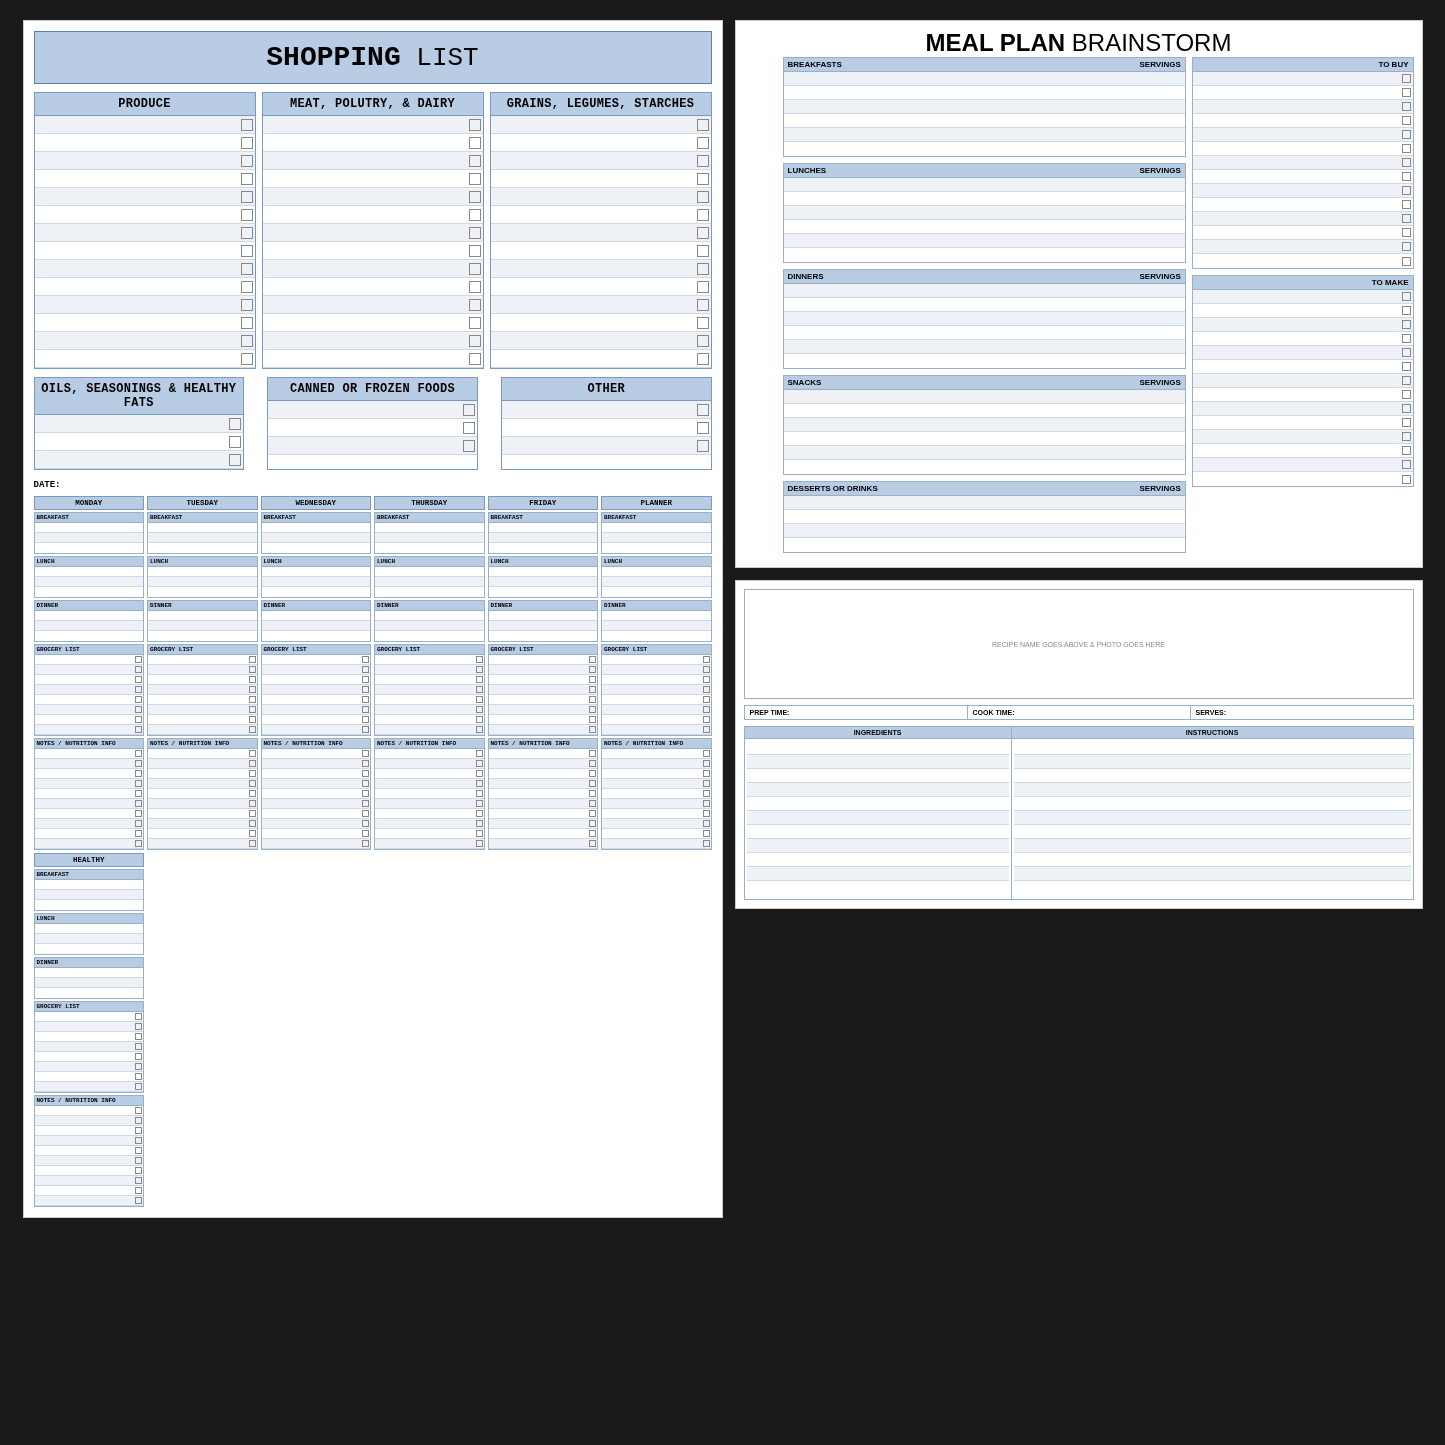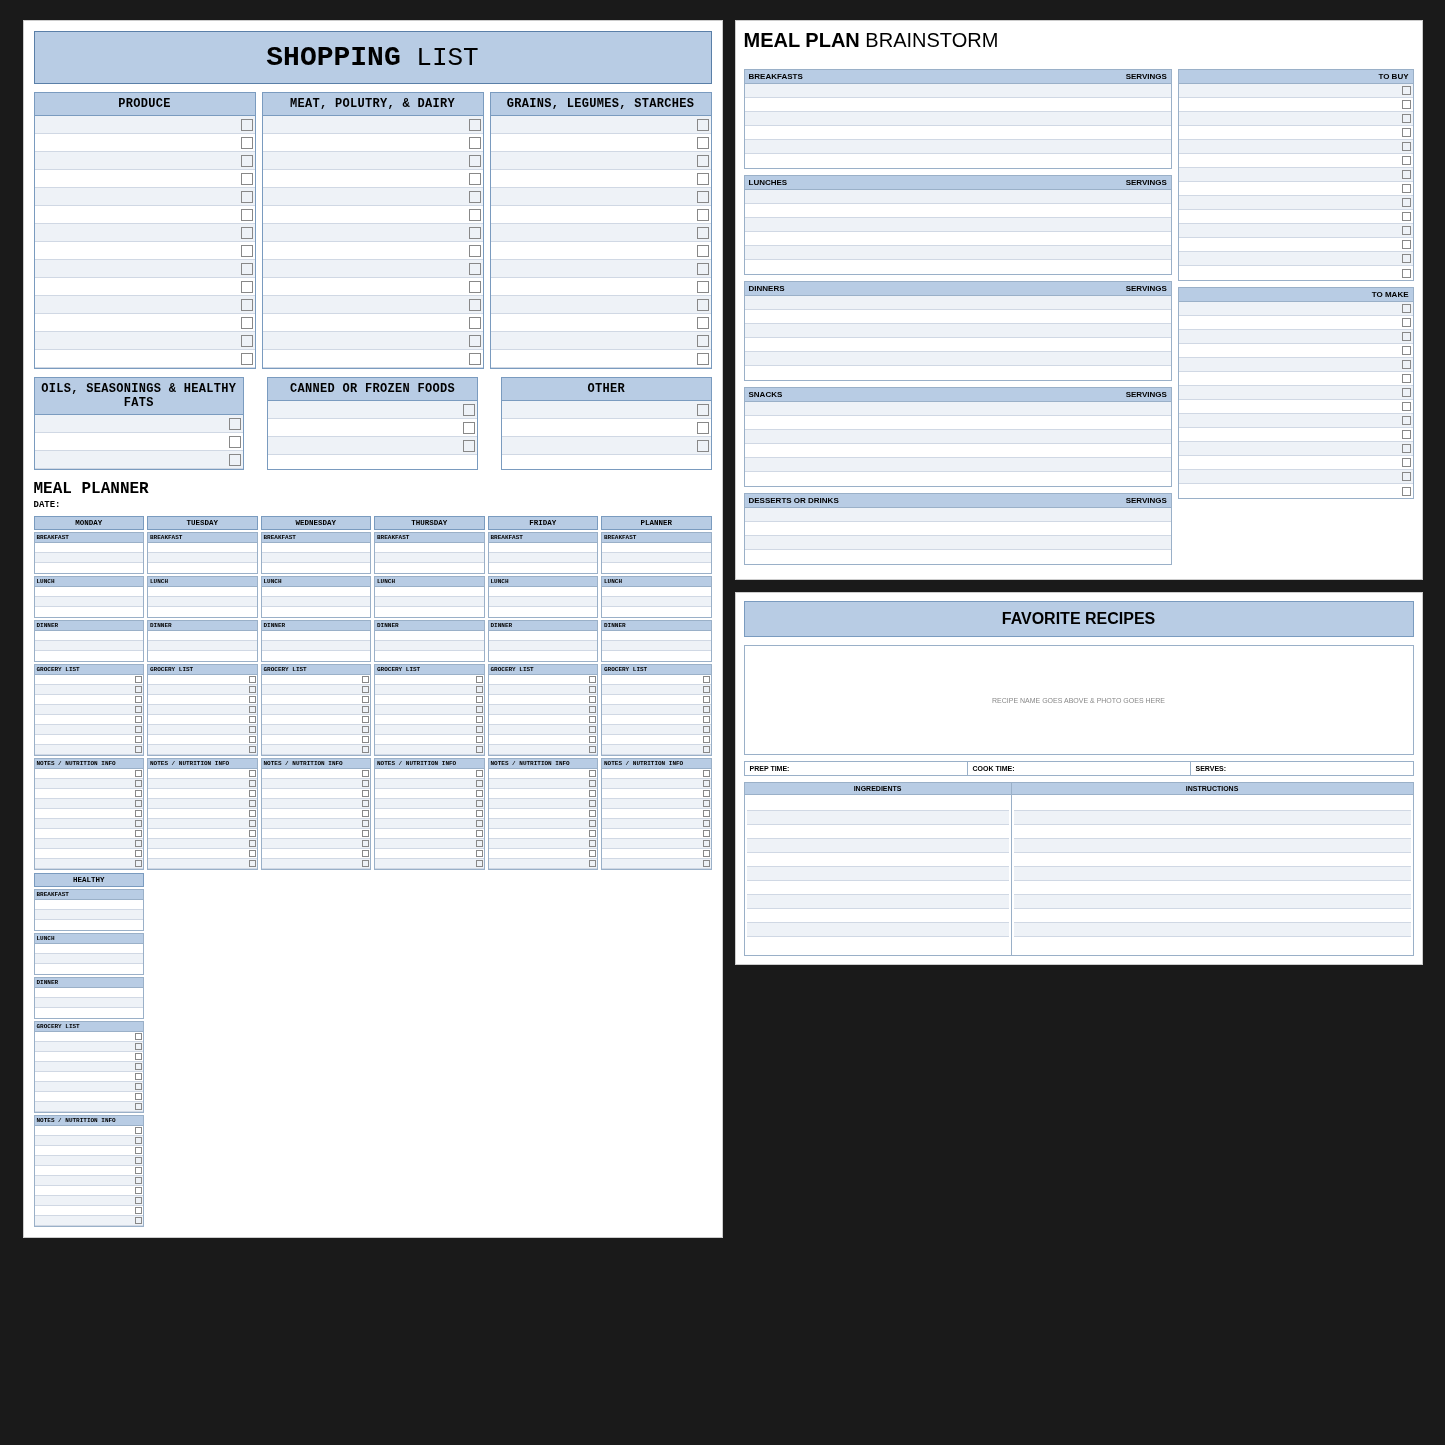--- a/index.html
+++ b/index.html
@@ -209,30 +209,32 @@
       flex: 1;
     }
 
     
     .brainstorm-card {
       background: white;
       border: 1px solid #ccc;
       padding: 8px;
     }
     .brainstorm-header {
-      font-size: 20px;
-      margin-bottom: 17px;
+      text-align: center;
+      font-size: 24px;
+      margin-bottom: 0;
     }
     .brainstorm-header span.bold { font-weight: 900; }
     .brainstorm-header span.normal { font-weight: 400; }
 
     .brainstorm-layout {
       display: grid;
       grid-template-columns: 1fr 0.55fr;
       gap: 6px;
+      margin-left: 39px;
     }
     .brainstorm-left {}
     .brainstorm-right {}
 
     .bs-section {
       margin-bottom: 6px;
       border: 1px solid #9ab0c8;
     }
     .bs-section-header {
       display: flex;
@@ -629,23 +631,20 @@
             <div class="line"></div>
             <div class="checkbox"></div>
           </div>
         <div class="shop-row">
             <div class="line"></div>
             <div class="checkbox"></div>
           </div>
       </div>
     </div>
 
-    <div class="meal-planner-title">
-      <span>MEAL</span><span> PLANNER</span>
-    </div>
     <div class="date-line">DATE:</div>
 
     <div class="week-grid">
 
       <div class="day-col">
         <div class="day-header">MONDAY</div>
         <div class="meal-section">
           <div class="meal-label">BREAKFAST</div>
           <div class="meal-lines">
             <div class="meal-line"></div>
@@ -1457,21 +1456,20 @@
             <div class="tomake-row">
                 <div class="cb"></div>
               </div>
           </div>
 
         </div>
       </div>
     </div>
 
     <div class="recipes-card">
-      <div class="recipes-header">FAVORITE RECIPES</div>
 
       <div class="recipe-photo-area">
         <span class="recipe-photo-label">RECIPE NAME GOES ABOVE &amp; PHOTO GOES HERE</span>
       </div>
 
       <div class="recipe-meta">
         <div class="recipe-meta-item">
           <div class="recipe-meta-label">PREP TIME:</div>
         </div>
         <div class="recipe-meta-item">

